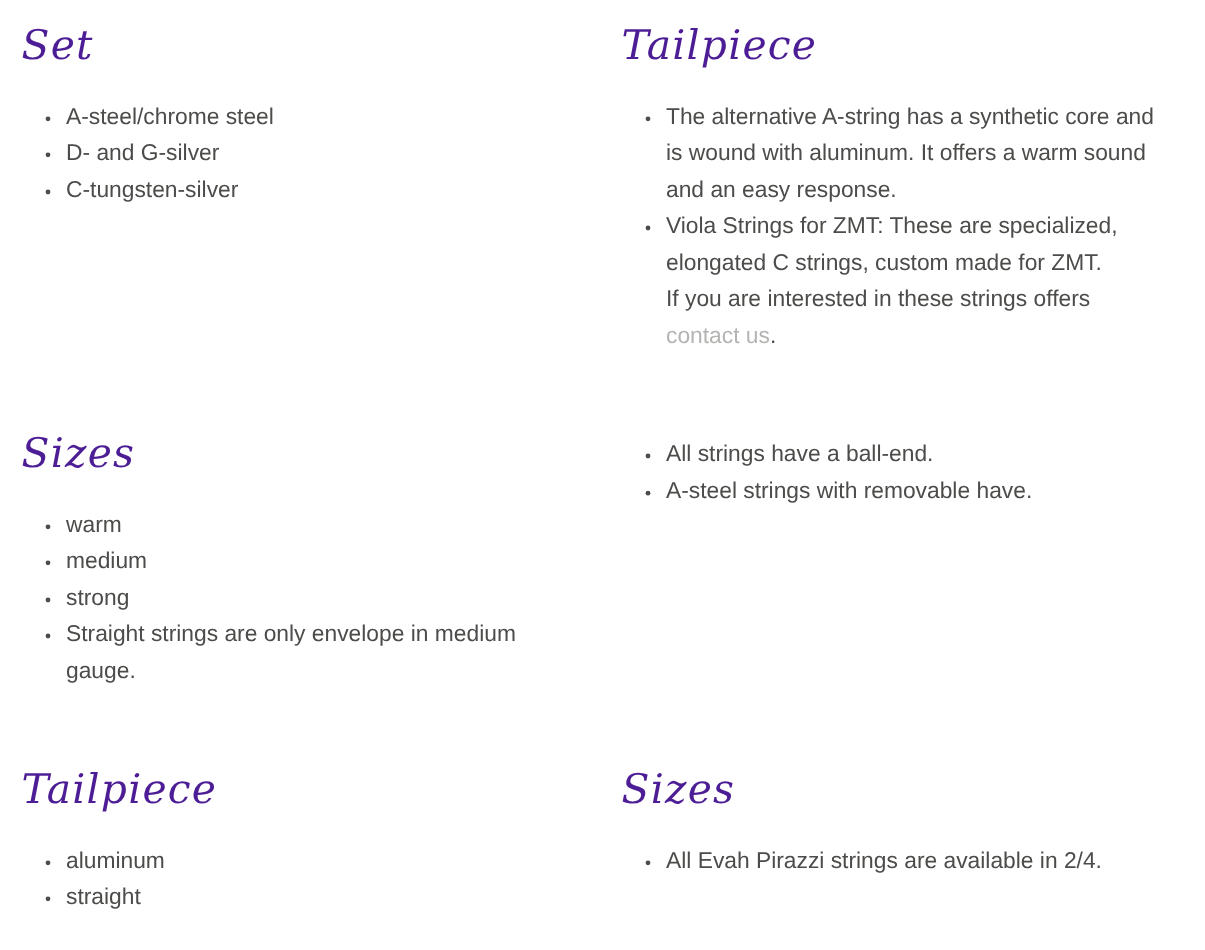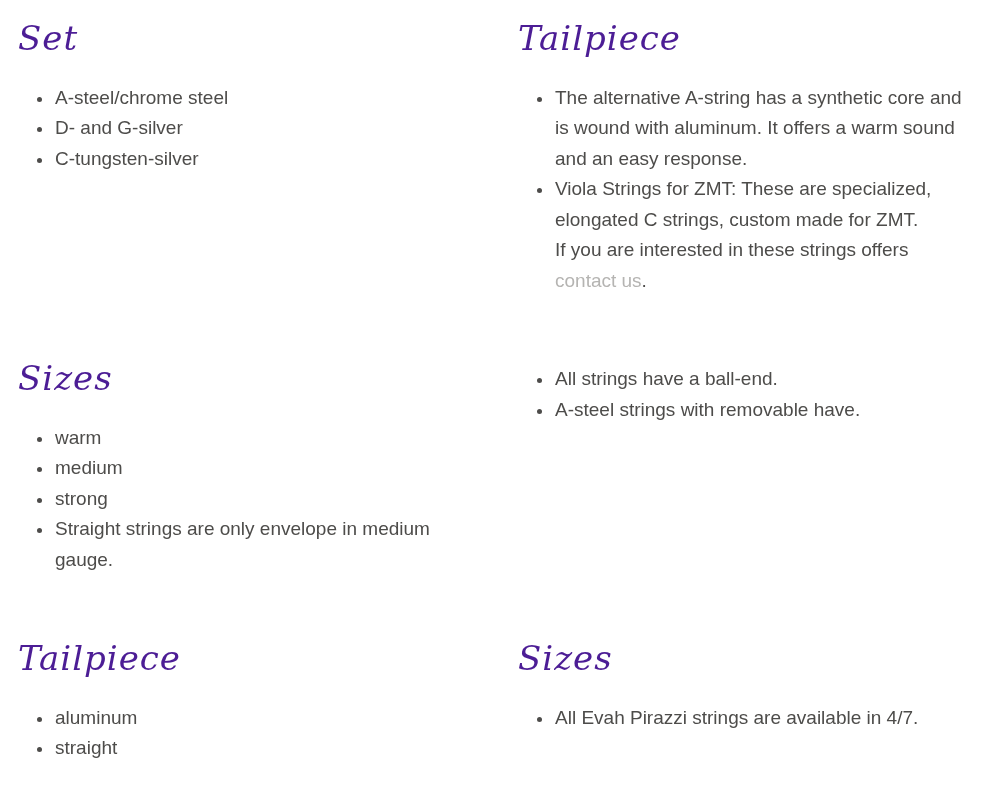--- a/index.html
+++ b/index.html
@@ -104,17 +104,17 @@
     <h2 class="script">Tailpiece</h2>
     <ul class="list">
       <li>aluminum</li>
       <li>straight</li>
     </ul>
   </section>
 
   <section class="cell col-right">
     <h2 class="script">Sizes</h2>
     <ul class="list">
-      <li>All Evah Pirazzi strings are available in 4/7.</li>
+      <li>All Evah Pirazzi strings are available in 2/4.</li>
     </ul>
   </section>
 
 </div>
 
 </body></html>

